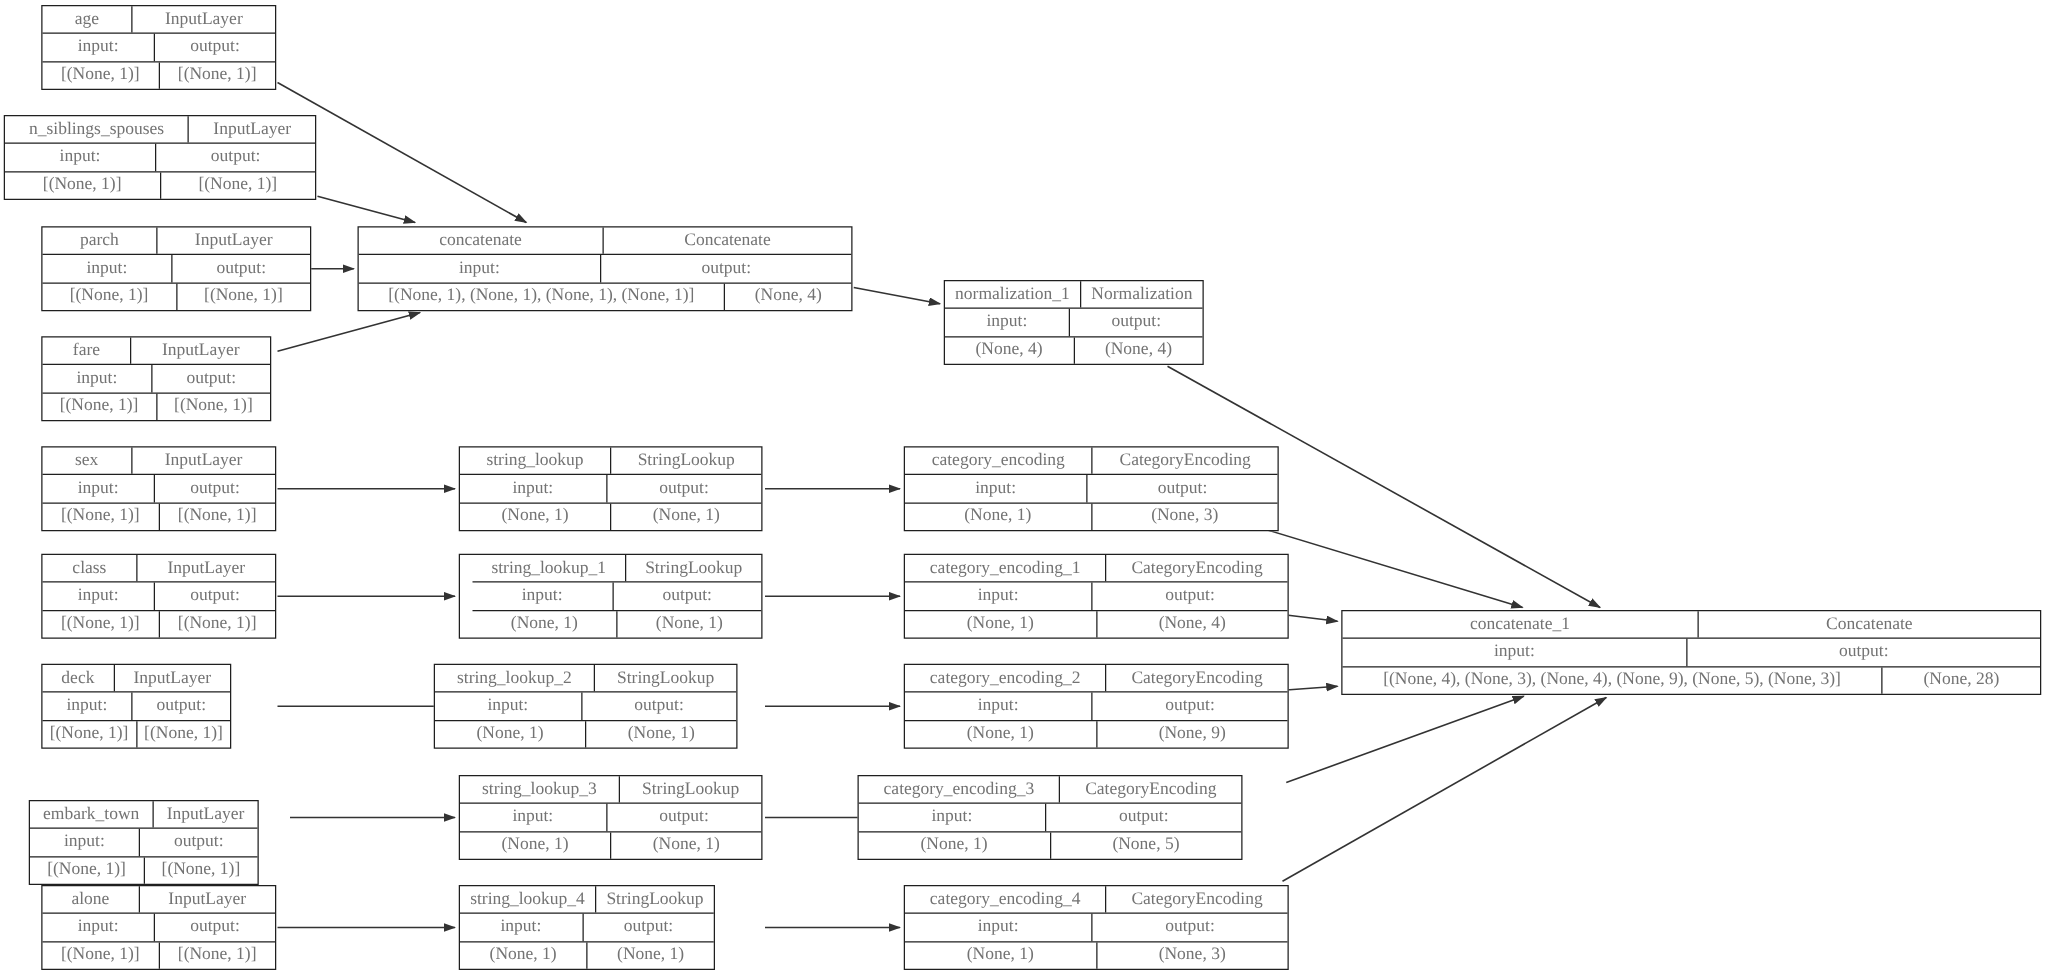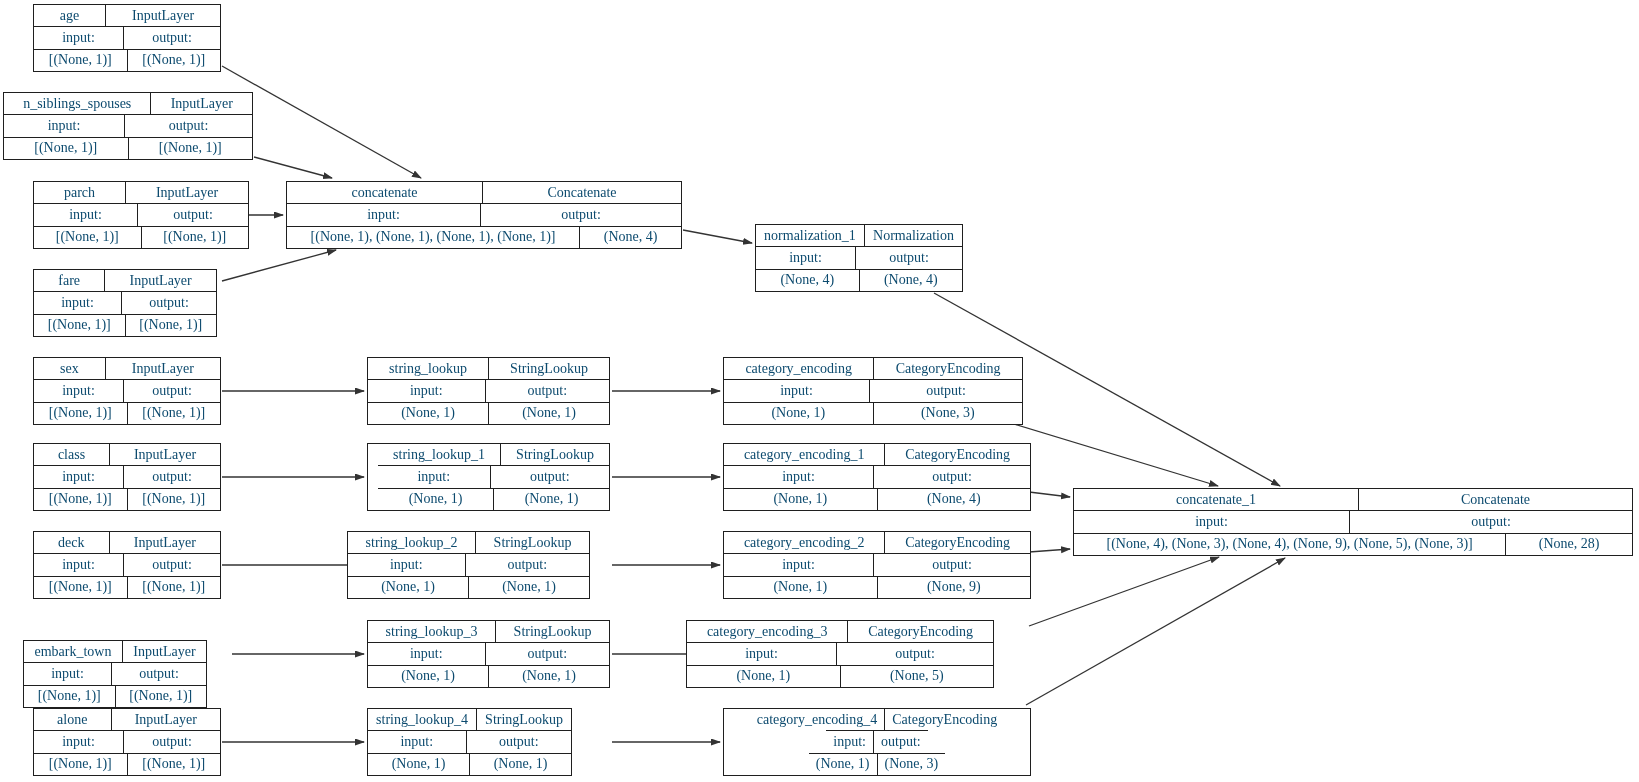--- a/index.html
+++ b/index.html
@@ -1,19 +1,19 @@
 <!DOCTYPE html>
 <html><head>
 <meta charset="utf-8">
 <style>
   html,body{margin:0;padding:0;background:#ffffff;}
   .canvas{
     position:relative;width:1639px;height:782px;background:#ffffff;
     font-family:"Liberation Serif","DejaVu Serif",serif;
-    font-size:14px;color:#0c4a6e;overflow:hidden;
+    font-size:14px;color:#737373;overflow:hidden;
   }
   .node{
     position:absolute;height:68px;background:#ffffff;border:1px solid #1f1f1f;
     display:flex;flex-direction:column;box-sizing:border-box;
   }
   .nrow{flex:1 1 0;display:flex;border-top:1px solid #1f1f1f;min-height:0;}
   .nrow:first-child{border-top:none;}
   .cell{
     flex:1 1 auto;display:flex;align-items:center;justify-content:center;
     padding:0 7px;white-space:nowrap;border-left:1px solid #1f1f1f;
@@ -230,21 +230,21 @@
     <div class="nrow">
       <div class="cell">input:</div>
       <div class="cell">output:</div>
     </div>
     <div class="nrow">
       <div class="cell">(None, 1)</div>
       <div class="cell">(None, 4)</div>
     </div>
   </div>
 
-  <div class="node" style="left:33px;top:531px;width:188px;">
+  <div class="node" style="left:33px;top:531px;width:152px;">
     <div class="nrow">
       <div class="cell">deck</div>
       <div class="cell">InputLayer</div>
     </div>
     <div class="nrow">
       <div class="cell">input:</div>
       <div class="cell">output:</div>
     </div>
     <div class="nrow">
       <div class="cell">[(None, 1)]</div>
@@ -350,21 +350,21 @@
     <div class="nrow">
       <div class="cell">input:</div>
       <div class="cell">output:</div>
     </div>
     <div class="nrow">
       <div class="cell">(None, 1)</div>
       <div class="cell">(None, 1)</div>
     </div>
   </div>
 
-  <div class="node" style="left:723px;top:708px;width:308px;align-items:center;">
+  <div class="node" style="left:723px;top:708px;width:308px;">
     <div class="nrow">
       <div class="cell">category_encoding_4</div>
       <div class="cell">CategoryEncoding</div>
     </div>
     <div class="nrow">
       <div class="cell">input:</div>
       <div class="cell">output:</div>
     </div>
     <div class="nrow">
       <div class="cell">(None, 1)</div>

